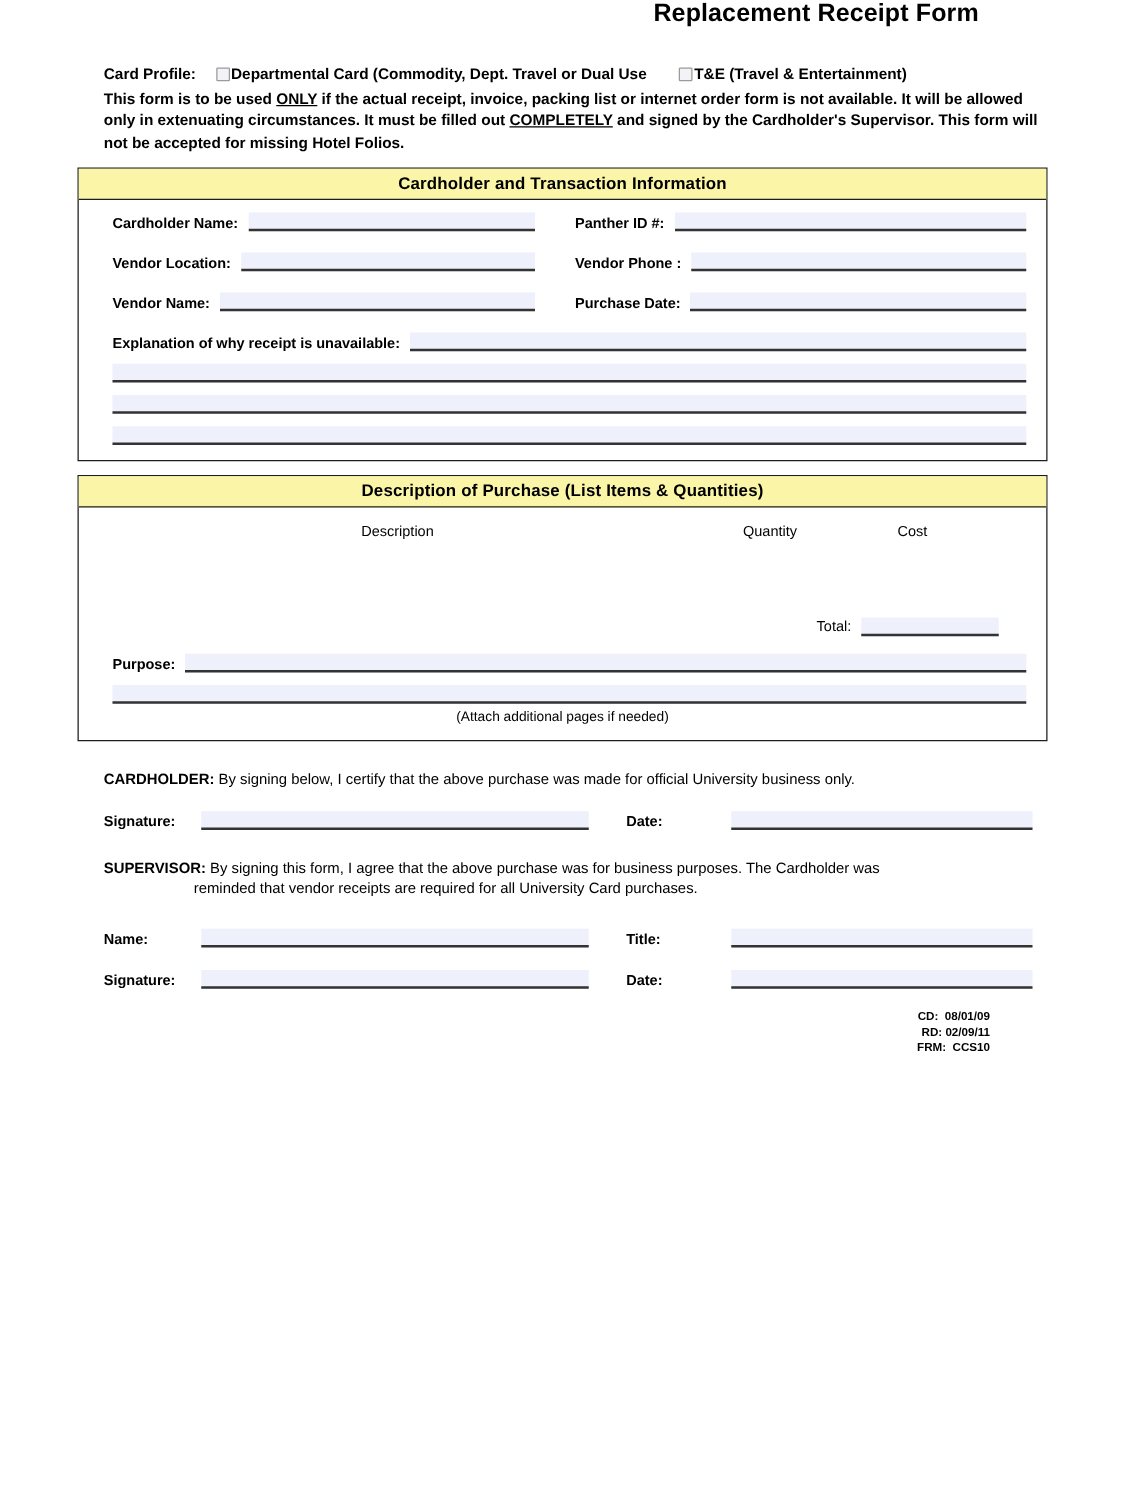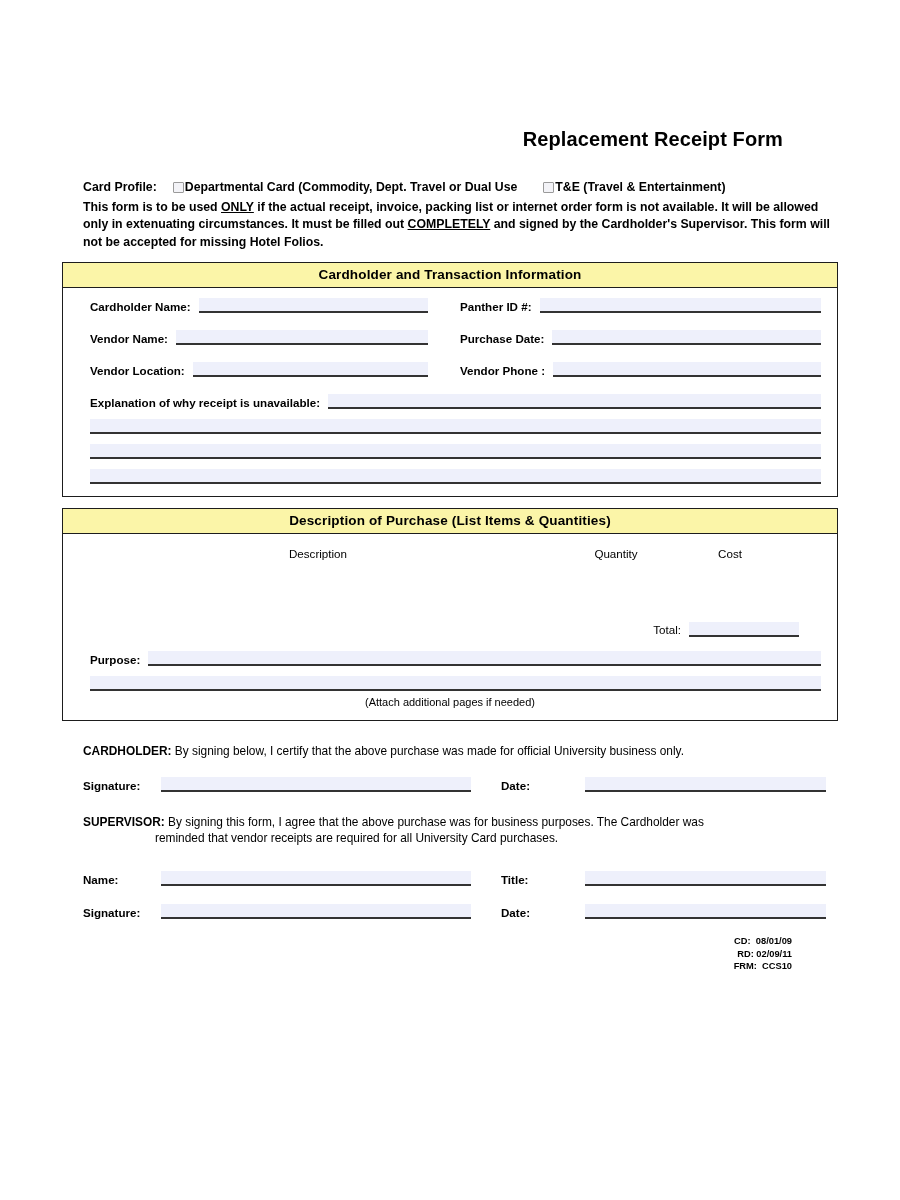--- a/index.html
+++ b/index.html
@@ -22,21 +22,20 @@
     position: absolute;
     left: 0; top: 0;
     width: 900px;
     height: 1200px;
     box-sizing: border-box;
     padding: 0 62px;
   }
 
   
   .title-row {
-    padding-top: 128px;
     text-align: right;
     padding-right: 55px;
   }
   .form-title {
     font-size: 20px;
     font-weight: bold;
     letter-spacing: 0.1px;
     line-height: 1.1;
     display: inline-block;
   }
@@ -291,36 +290,36 @@
           <span class="fld"></span>
         </div>
         <div class="col-right">
           <span class="lbl">Panther ID #:</span>
           <span class="fld"></span>
         </div>
       </div>
 
       <div class="pair-row">
         <div class="col-left">
+          <span class="lbl">Vendor Location:</span>
+          <span class="fld"></span>
+        </div>
+        <div class="col-right">
+          <span class="lbl">Vendor Phone :</span>
+          <span class="fld"></span>
+        </div>
+      </div>
+
+      <div class="pair-row">
+        <div class="col-left">
           <span class="lbl">Vendor Name:</span>
           <span class="fld"></span>
         </div>
         <div class="col-right">
           <span class="lbl">Purchase Date:</span>
-          <span class="fld"></span>
-        </div>
-      </div>
-
-      <div class="pair-row">
-        <div class="col-left">
-          <span class="lbl">Vendor Location:</span>
-          <span class="fld"></span>
-        </div>
-        <div class="col-right">
-          <span class="lbl">Vendor Phone :</span>
           <span class="fld"></span>
         </div>
       </div>
 
       <div class="expl-wrap">
         <div class="expl-first">
           <span class="lbl">Explanation of why receipt is unavailable:</span>
           <span class="fld"></span>
         </div>
         <div class="expl-line"></div>

